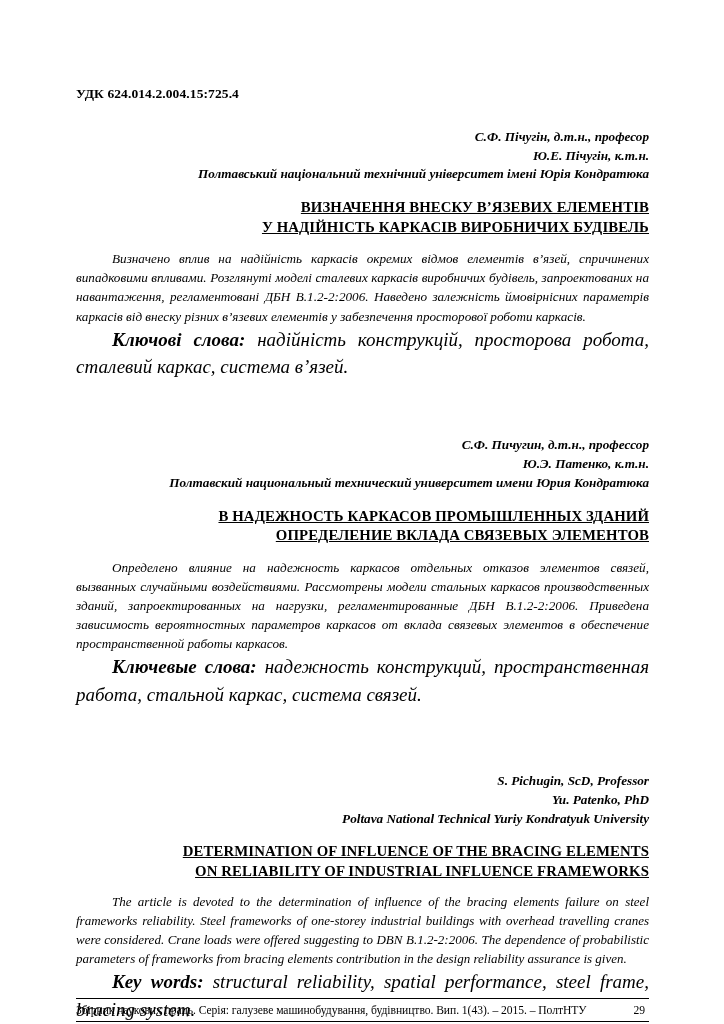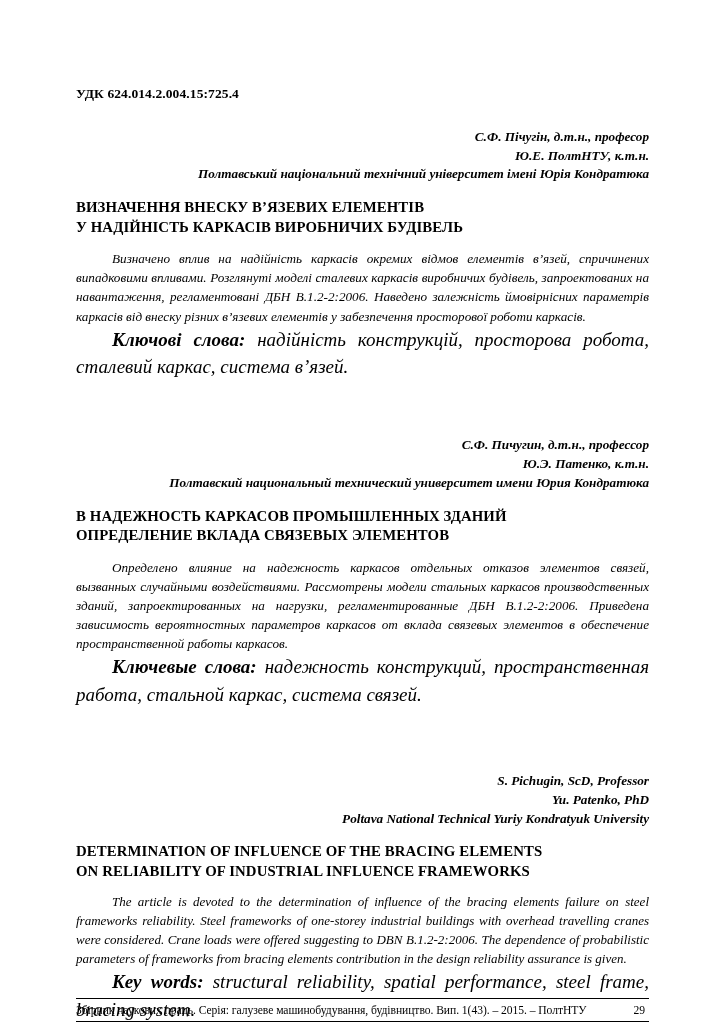--- a/index.html
+++ b/index.html
@@ -47,26 +47,27 @@
     line-height: 1.42;
     margin: 0;
     font-weight: bold;
   }
   .authors .line {
     display: block;
     white-space: pre;
   }
 
   .title {
-    text-align: left;
+    text-align: right;
     font-weight: bold;
     font-size: 14.8px;
     line-height: 1.32;
     margin: 14px 0 0 0;
     letter-spacing: 0.1px;
+    text-decoration: underline;
   }
   .title .line {
     display: block;
   }
 
   .abstract {
     text-align: justify;
     text-justify: inter-word;
     font-style: italic;
     font-size: 13.2px;
@@ -135,21 +136,21 @@
 <div class="page">
 
   <div class="content">
 
     <div class="udk">УДК 624.014.2.004.15:725.4</div>
 
     <section class="block-uk">
 
       <div class="authors">
         <span class="line">С.Ф. Пічугін, д.т.н., професор</span>
-        <span class="line">Ю.Е. ПолтНТУ, к.т.н.</span>
+        <span class="line">Ю.Е. Пічугін, к.т.н.</span>
         <span class="line">Полтавський національний технічний університет імені Юрія Кондратюка</span>
       </div>
 
       <h1 class="title">
         <span class="line">ВИЗНАЧЕННЯ ВНЕСКУ В’ЯЗЕВИХ ЕЛЕМЕНТІВ</span>
         <span class="line">У НАДІЙНІСТЬ КАРКАСІВ ВИРОБНИЧИХ БУДІВЕЛЬ</span>
       </h1>
 
       <p class="abstract">Визначено вплив на надійність каркасів окремих відмов елементів в’язей, спричинених випадковими впливами. Розглянуті моделі сталевих каркасів виробничих будівель, запроектованих на навантаження, регламентовані ДБН В.1.2-2:2006. Наведено залежність ймовірнісних параметрів каркасів від внеску різних в’язевих елементів у забезпечення просторової роботи каркасів.</p>
 

